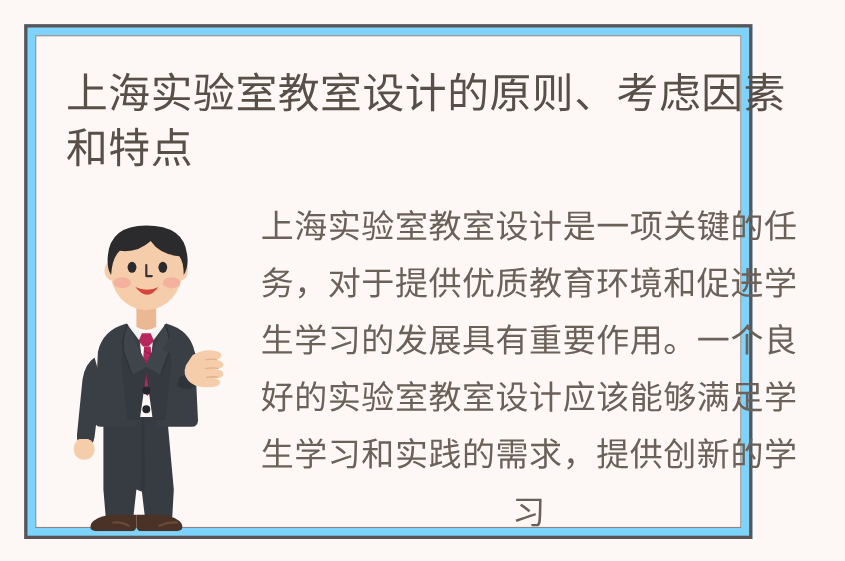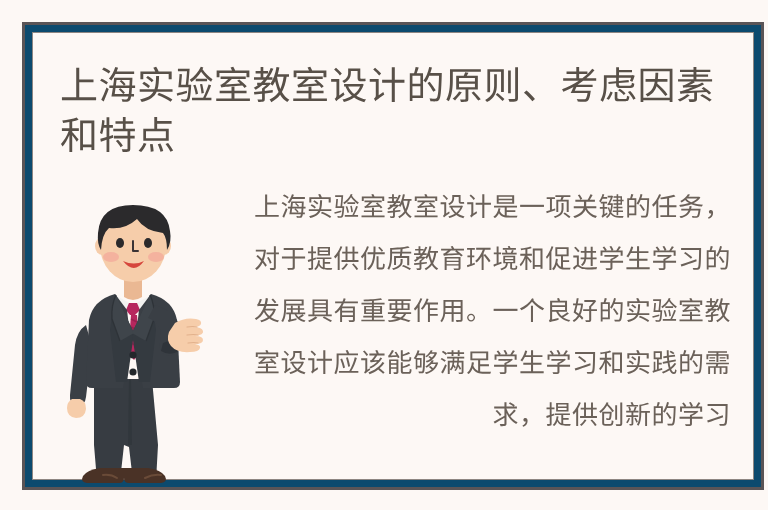--- a/index.html
+++ b/index.html
@@ -12,25 +12,25 @@
     height: 510px;
     background: #fdf8f5;
     font-family: "Liberation Sans", "DejaVu Sans", sans-serif;
     overflow: hidden;
   }
 
   #card {
     position: absolute;
     left: 22px;
     top: 22px;
-    width: 742px;
+    width: 662px;
     height: 468px;
     box-sizing: border-box;
     border: 3px solid #5a5456;
-    background: #0c4a6e;
+    background: #7dd3fc;
   }
 
   #card-inner {
     position: absolute;
     left: 7px;
     top: 7px;
     right: 7px;
     bottom: 7px;
     box-sizing: border-box;
     border: 1px solid #8e8682;
@@ -53,25 +53,25 @@
 
   #article-body-wrap {
     position: absolute;
     left: 198px;
     top: 148px;
     width: 500px;
   }
 
   #article-body {
     margin: 0;
-    font-size: 26px;
+    font-size: 30px;
     line-height: 52px;
     color: #6b6159;
     letter-spacing: 0.5px;
-    text-align: right;
+    text-align: center;
     font-family: "Liberation Sans", "DejaVu Sans", sans-serif;
   }
 
   #illustration {
     position: absolute;
     left: 30px;
     top: 150px;
     width: 150px;
     height: 300px;
   }

